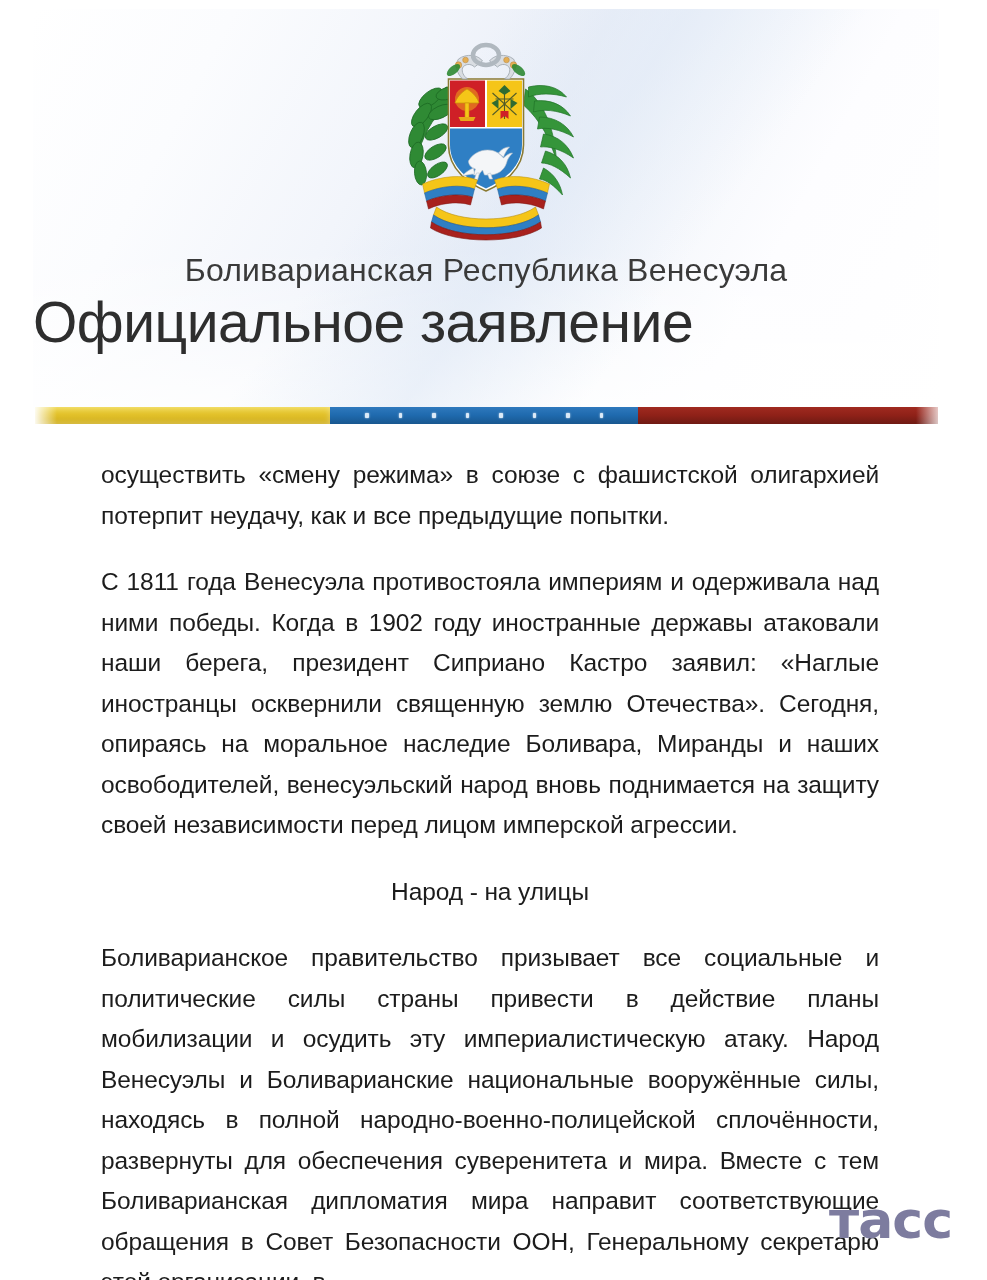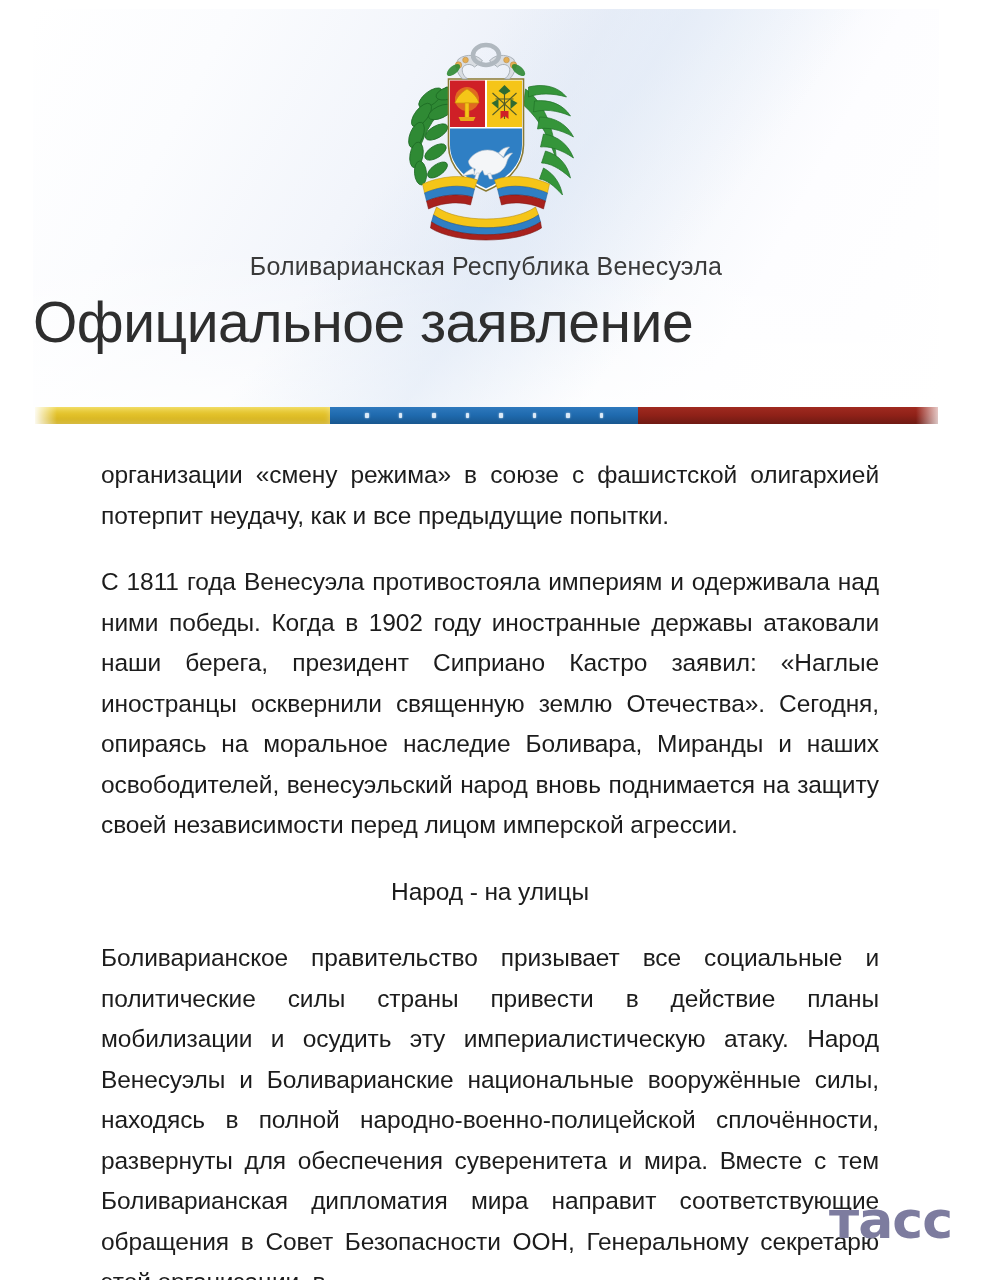--- a/index.html
+++ b/index.html
@@ -58,21 +58,21 @@
   }
   #coat-of-arms svg { display: block; width: 100%; height: 100%; }
 
   
   #country-name {
     position: absolute;
     top: 243px;
     left: 0;
     width: 100%;
     text-align: center;
-    font-size: 25px;
+    font-size: 32px;
     letter-spacing: 0.2px;
     color: #3a3a3a;
     white-space: nowrap;
     z-index: 3;
   }
   #statement-title {
     position: absolute;
     top: 283px;
     left: 0;
     width: 100%;
@@ -289,19 +289,19 @@
       <span class="star-dot"></span>
       <span class="star-dot"></span>
       <span class="star-dot"></span>
       <span class="star-dot"></span>
       <span class="star-dot"></span>
     </div>
   <div class="stripe stripe-red"></div>
 </div>
 
 <div id="statement-body">
-  <p class="para">организации «смену режима» в союзе с фашистской олигархией потерпит неудачу, как и все предыдущие попытки.</p>
+  <p class="para">осуществить «смену режима» в союзе с фашистской олигархией потерпит неудачу, как и все предыдущие попытки.</p>
   <p class="para">С 1811 года Венесуэла противостояла империям и одерживала над ними победы. Когда в 1902 году иностранные державы атаковали наши берега, президент Сиприано Кастро заявил: «Наглые иностранцы осквернили священную землю Отечества». Сегодня, опираясь на моральное наследие Боливара, Миранды и наших освободителей, венесуэльский народ вновь поднимается на защиту своей независимости перед лицом имперской агрессии.</p>
   <p class="para plain">Народ - на улицы</p>
   <p class="para">Боливарианское правительство призывает все социальные и политические силы страны привести в действие планы мобилизации и осудить эту империалистическую атаку. Народ Венесуэлы и Боливарианские национальные вооружённые силы, находясь в полной народно-военно-полицейской сплочённости, развернуты для обеспечения суверенитета и мира. Вместе с тем Боливарианская дипломатия мира направит соответствующие обращения в Совет Безопасности ООН, Генеральному секретарю этой организации, в</p>
 </div>
 
 <div id="tass-watermark">тасс</div>
 
 </body></html>

